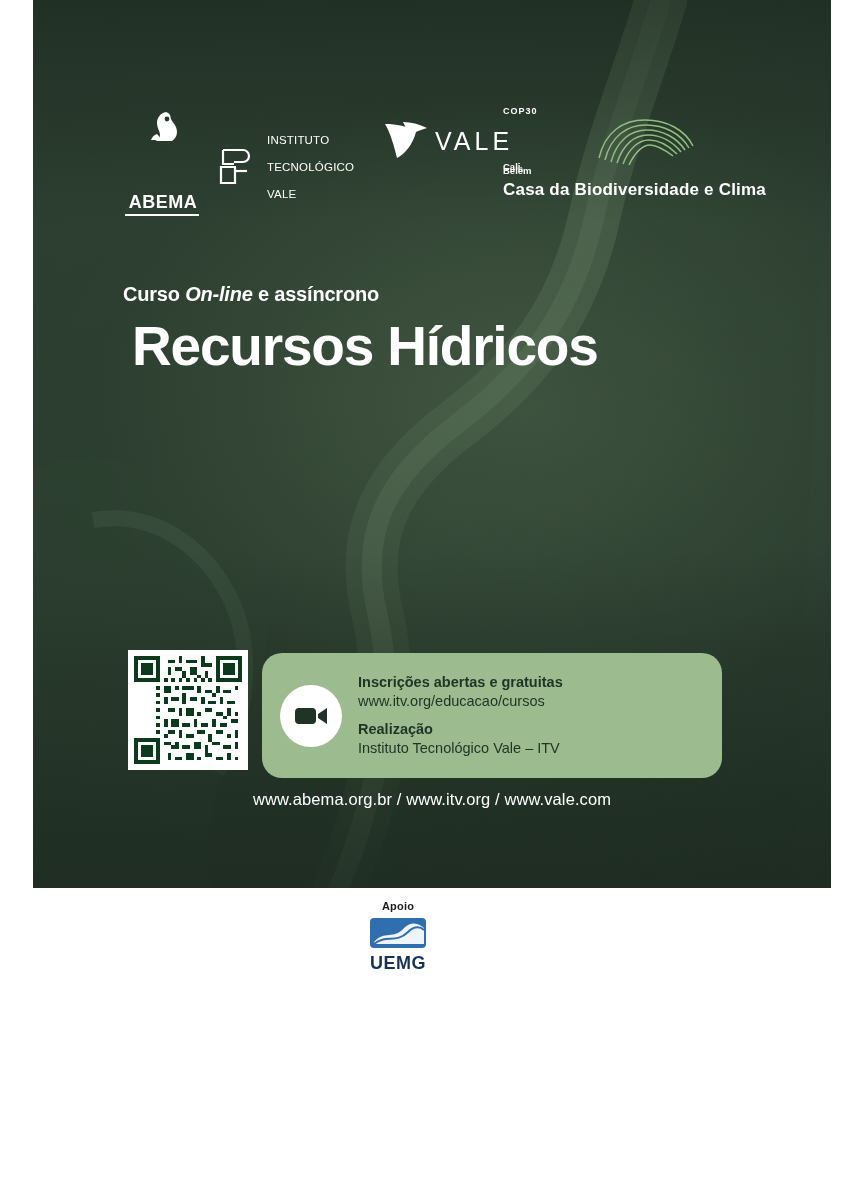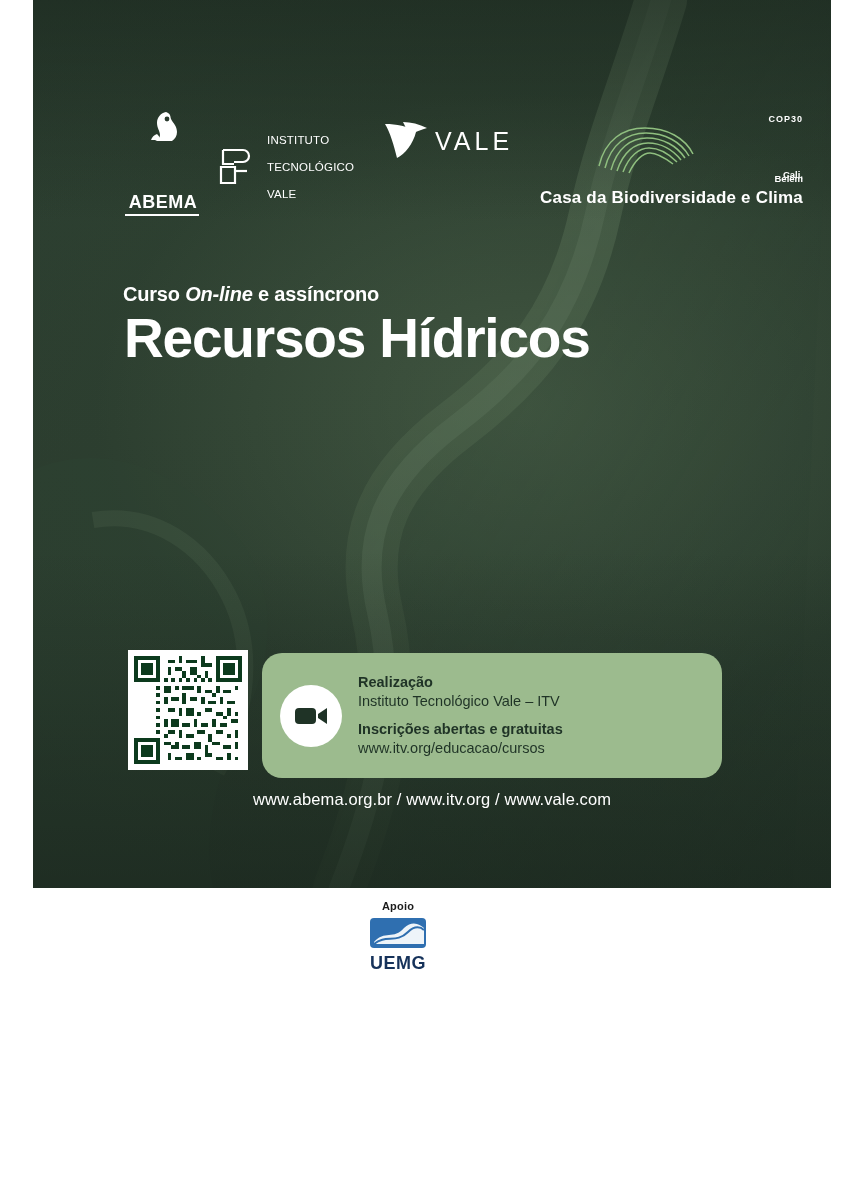--- a/index.html
+++ b/index.html
@@ -111,23 +111,23 @@
   }
   .vale-word {
     font-size: 25px;
     letter-spacing: 4px;
     font-weight: 400;
   }
 
   .logo-cop {
     position: absolute;
     left: 470px;
-    top: 16px;
+    top: 8px;
     width: 300px;
-    text-align: right;
+    text-align: left;
     color: #fff;
   }
   .cop-label {
     font-size: 9px;
     font-weight: 700;
     letter-spacing: 1px;
     margin-bottom: -4px;
   }
   .cop-city {
     font-size: 9.5px;
@@ -156,21 +156,21 @@
     margin: 0 0 2px 3px;
   }
   .headline-kicker em {
     font-style: italic;
   }
   .headline-main {
     font-size: 55px;
     font-weight: 700;
     letter-spacing: -1.2px;
     line-height: 1.05;
-    margin: 4px;
+    margin: 12px;
   }
 
   
   .qr {
     position: absolute;
     left: 95px;
     top: 650px;
     width: 120px;
     height: 120px;
     background: #ffffff;
@@ -485,26 +485,26 @@
 
     <div class="info-card">
       <div class="cam-circle">
         <svg width="34" height="24" viewBox="0 0 34 24">
           <rect x="1" y="4" width="21" height="16" rx="4" fill="#1f3326"></rect>
           <path d="M24 10 L33 4 L33 20 L24 14 Z" fill="#1f3326"></path>
         </svg>
       </div>
       <div class="info-text">
         <div class="info-block">
+          <div class="info-strong">Inscrições abertas e gratuitas</div>
+          <div class="info-normal">www.itv.org/educacao/cursos</div>
+        </div>
+        <div class="info-block">
           <div class="info-strong">Realização</div>
           <div class="info-normal">Instituto Tecnológico Vale – ITV</div>
-        </div>
-        <div class="info-block">
-          <div class="info-strong">Inscrições abertas e gratuitas</div>
-          <div class="info-normal">www.itv.org/educacao/cursos</div>
         </div>
       </div>
     </div>
 
     <div class="urls">www.abema.org.br / www.itv.org / www.vale.com</div>
 
   </div>
 
   <div class="support">
     <div class="support-label">Apoio</div>

